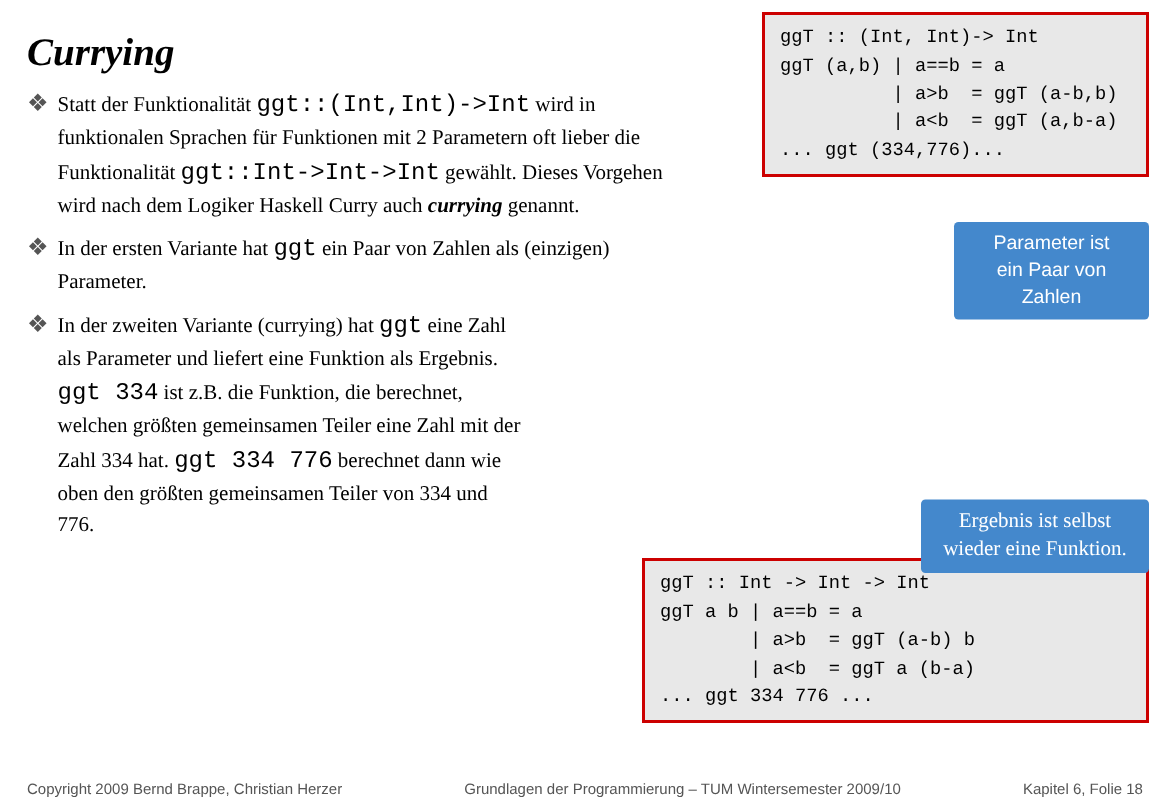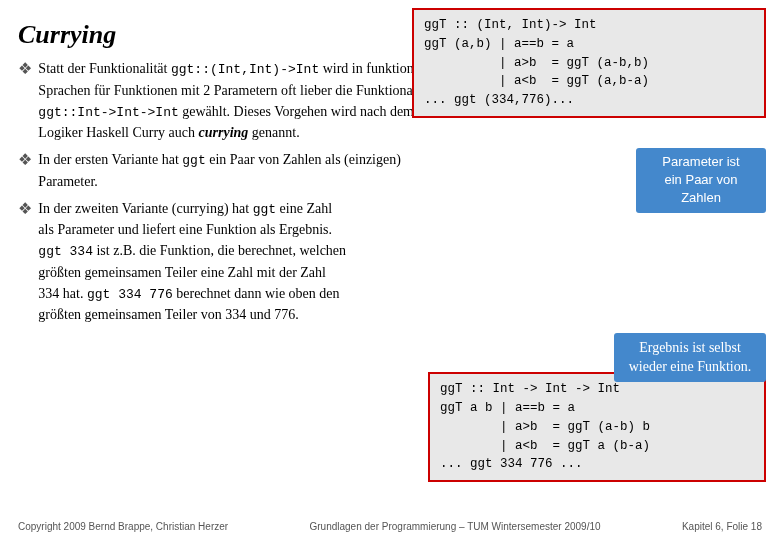--- a/index.html
+++ b/index.html
@@ -28,21 +28,21 @@
     .code-box {
       background: #e8e8e8;
       border: 2px solid #c00;
       font-family: 'Courier New', Courier, monospace;
       font-size: 12.5px;
       padding: 6px 10px;
       line-height: 1.5;
       position: absolute;
       top: 8px;
       right: 14px;
-      width: 354px;
+      width: 258px;
     }
     .code-box2 {
       background: #e8e8e8;
       border: 2px solid #c00;
       font-family: Liberation Mono, monospace;
       font-size: 12.5px;
       padding: 6px 10px;
       line-height: 1.5;
       position: absolute;
       bottom: 58px;
@@ -63,21 +63,21 @@
       margin-right: 6px;
       margin-top: 1px;
       flex-shrink: 0;
     }
     .bullet-text {
       font-size: 14px;
       line-height: 1.5;
     }
     .mono {
       font-family: 'Courier New', Courier, monospace;
-      font-size: 13px;
+      font-size: 16px;
     }
     .bold-italic {
       font-weight: bold;
       font-style: italic;
     }
     .tooltip-box {
       background: #4488cc;
       color: #fff;
       font-size: 13px;
       font-family: Liberation Sans, sans-serif;

